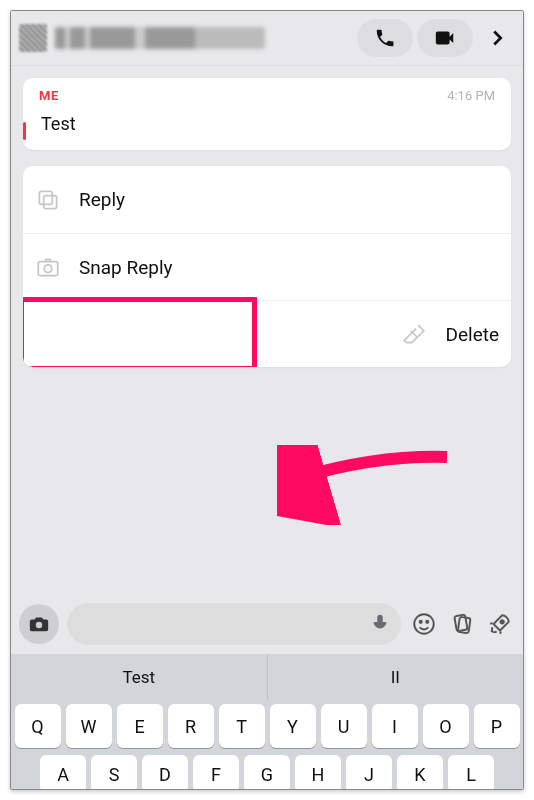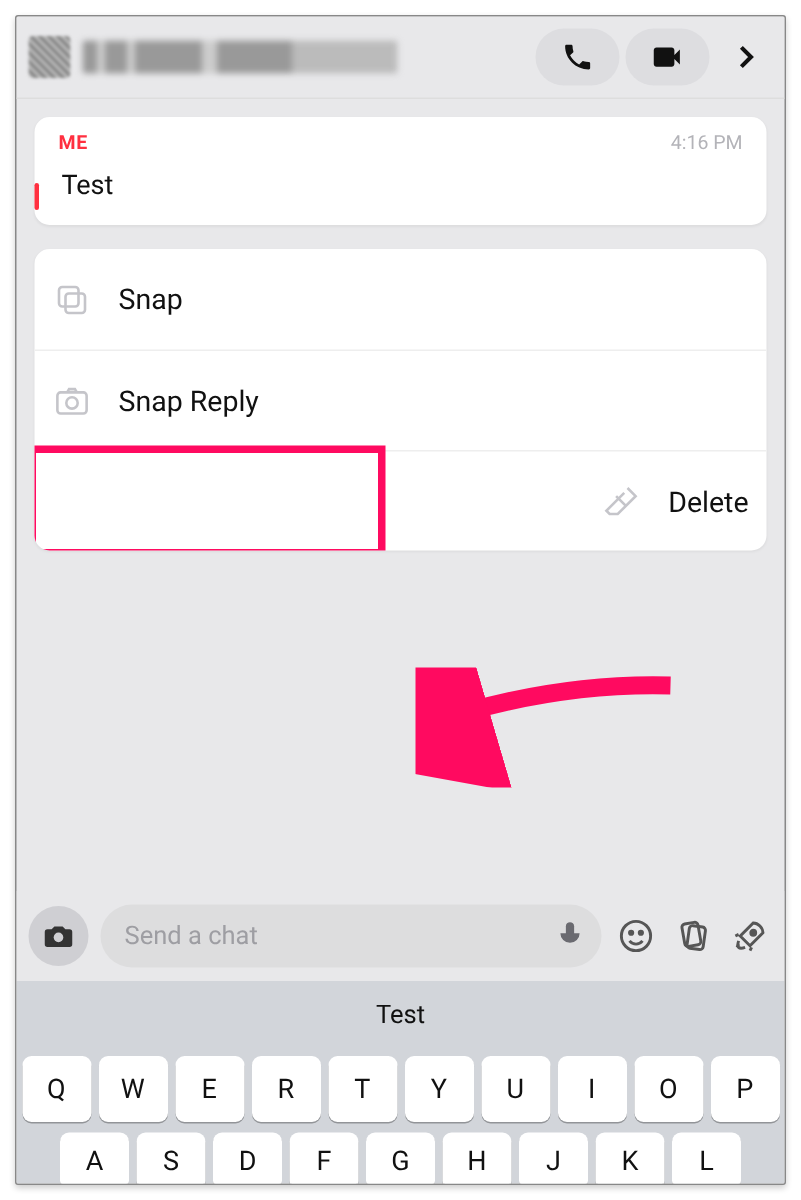--- a/index.html
+++ b/index.html
@@ -88,21 +88,21 @@
       </div>
       <div class="msgtext">Test</div>
     </div>
 
     <div class="menu">
       <div class="menuitem">
         <svg viewBox="0 0 24 24" fill="none" stroke="currentColor" stroke-width="1.6">
             <rect x="8" y="8" width="12" height="12" rx="2"></rect>
             <rect x="4" y="4" width="12" height="12" rx="2"></rect>
           </svg>
-        <span>Snap</span>
+        <span>Reply</span>
       </div>
       <div class="menuitem">
         <svg viewBox="0 0 24 24" fill="none" stroke="currentColor" stroke-width="1.6">
             <rect x="3" y="7" width="18" height="13" rx="2"></rect>
             <circle cx="12" cy="13.5" r="3.5"></circle>
             <path d="M9 7l1.2-2h3.6L15 7"></path>
           </svg>
         <span>Snap Reply</span>
       </div>
       <div class="menuitem" style="position:relative;justify-content:flex-end;">
@@ -126,21 +126,20 @@
   </svg>
 
   <div class="composer">
     <div class="cambtn">
       <svg viewBox="0 0 24 24" fill="#333">
           <path d="M4 7h3l2-2h6l2 2h3a2 2 0 012 2v9a2 2 0 01-2 2H4a2 2 0 01-2-2V9a2 2 0 012-2z"></path>
           <circle cx="12" cy="13" r="3.5" fill="#cfcfd3"></circle>
         </svg>
     </div>
     <div class="chatinput">
-      <span>Send a chat</span>
       <div class="micbtn">
         <svg viewBox="0 0 24 24" fill="currentColor">
             <path d="M12 14a3 3 0 003-3V6a3 3 0 00-6 0v5a3 3 0 003 3z"></path>
             <path d="M19 11a7 7 0 01-14 0M12 21v-3"></path>
           </svg>
       </div>
     </div>
     <div class="compicon">
       <svg viewBox="0 0 24 24" fill="none" stroke="currentColor" stroke-width="1.8">
           <circle cx="12" cy="12" r="9"></circle>
@@ -160,20 +159,21 @@
           <path d="M5 15c-1 3 0 4 0 4s1 1 4 0M14 4c3 0 6 3 6 6-4 4-8 8-8 8l-6-6s4-4 8-8z"></path>
           <circle cx="14" cy="10" r="1.5" fill="currentColor"></circle>
           <path d="M3 12l2-1M4 19l1-2M12 21l1-2"></path>
         </svg>
     </div>
   </div>
 
   <div class="keyboard">
     <div class="sugg">
       <div>Test</div>
+      <div>Il</div>
     </div>
     <div class="krow">
       <div class="key">Q</div>
       <div class="key">W</div>
       <div class="key">E</div>
       <div class="key">R</div>
       <div class="key">T</div>
       <div class="key">Y</div>
       <div class="key">U</div>
       <div class="key">I</div>

